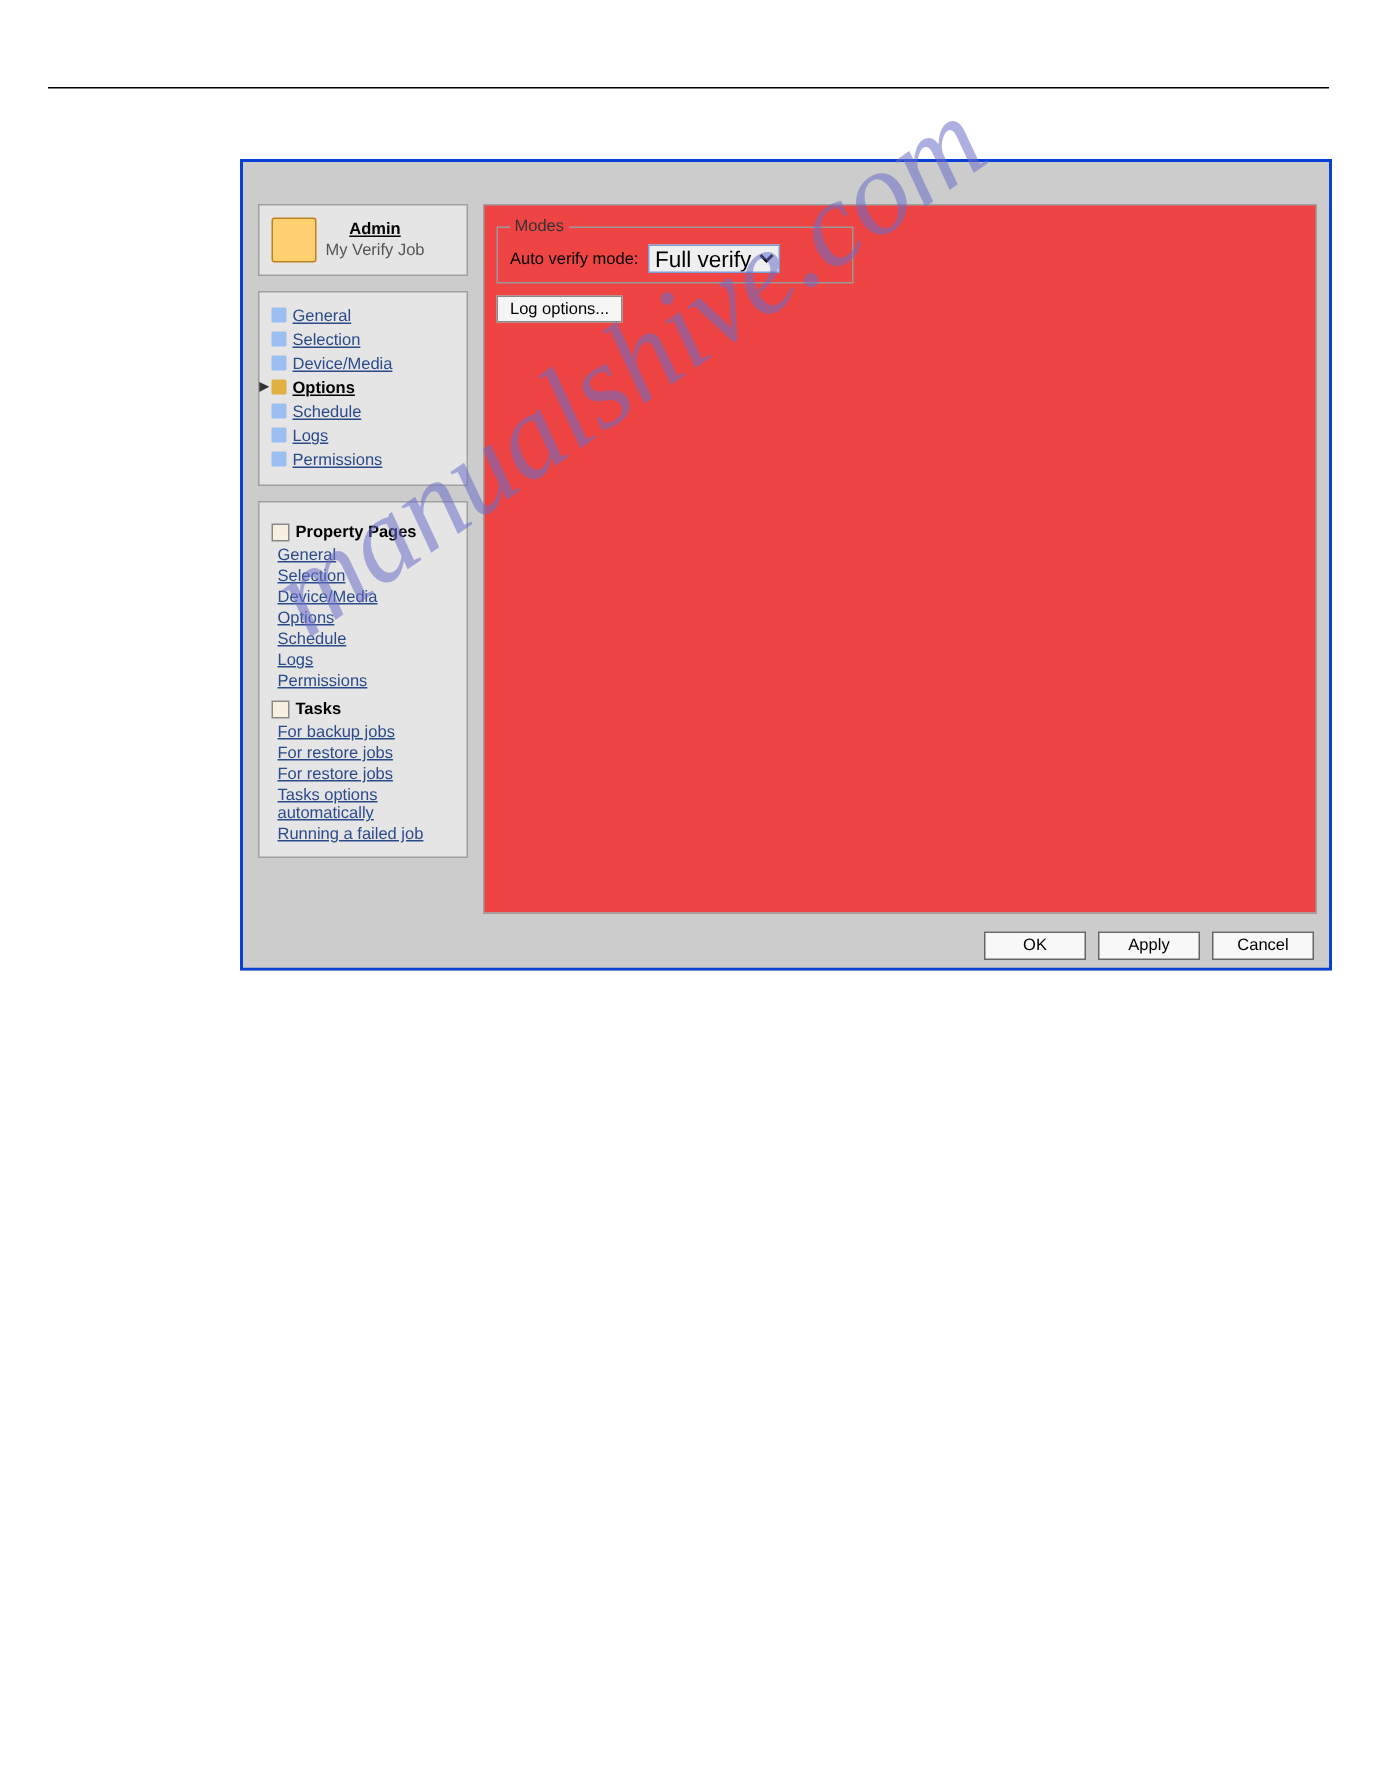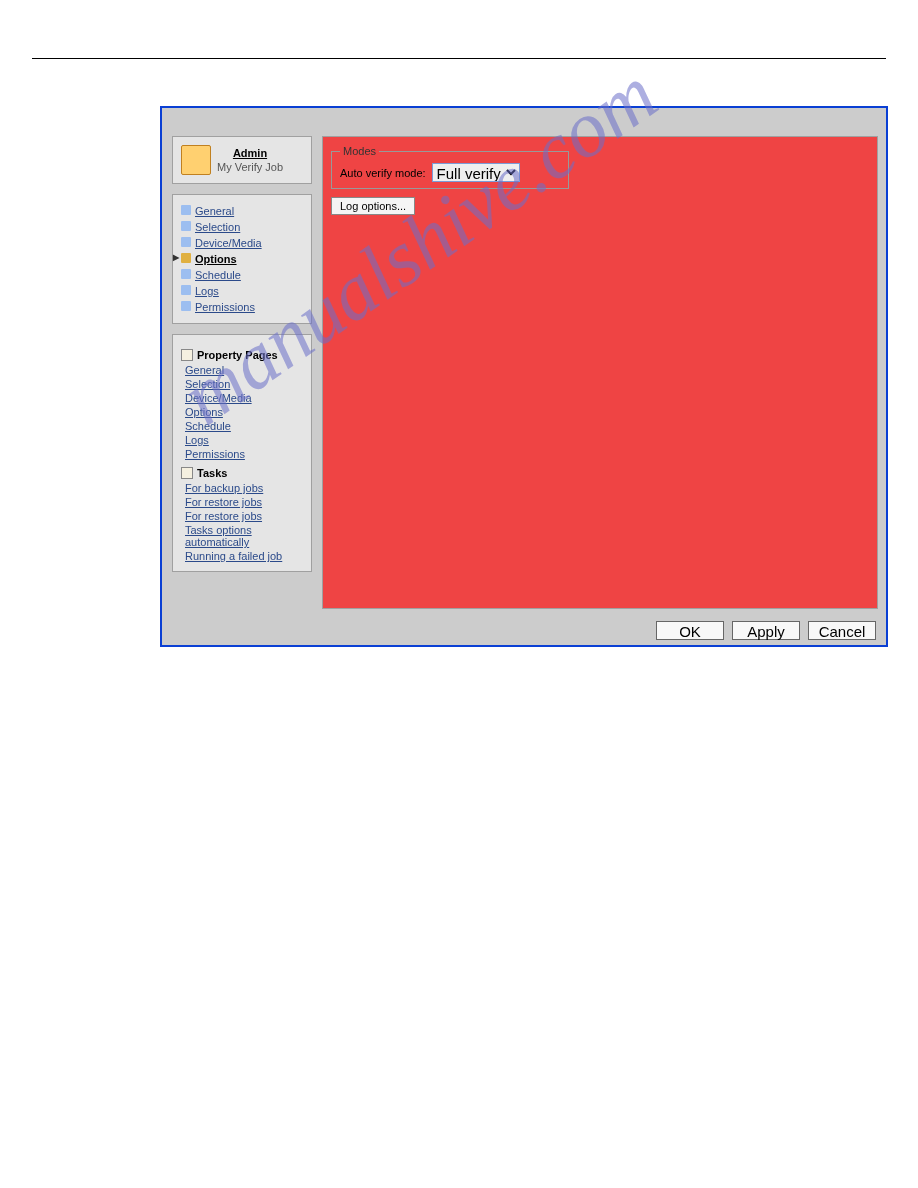--- a/index.html
+++ b/index.html
@@ -30,21 +30,21 @@
 .sect-head { font-weight:bold; margin:6px 0 2px; display:flex; align-items:center; }
 .sect-head::before { content:''; width:10px; height:10px; border:1px solid #888; background:#f5f0e0; margin-right:4px; display:inline-block; }
 .linklist a { display:block; color:#2b4a8a; text-decoration:underline; padding:1px 0 1px 4px; cursor:pointer; }
 .right-col { position:absolute; top:6px; left:160px; right:8px; bottom:6px; background:#ef4444; border:1px solid #a0a0a0; padding:8px; }
 fieldset.modes { border:1px solid #999; padding:6px 8px; width:220px; margin:0 0 8px 0; }
 fieldset.modes legend { padding:0 3px; color:#333; }
 .modes-row { display:flex; align-items:center; gap:6px; }
 select.dd { border:1px solid #7a9cd8; font-size:15px; height:19px; width:88px; }
 .btn-sm { display:inline-block; border:1px solid #888; background:#f5f5f5; padding:2px 8px; margin-bottom:4px; cursor:pointer; font-size:11px; }
 .footer { position:absolute; bottom:0; left:0; right:0; height:30px; background:#ccc; display:flex; justify-content:flex-end; align-items:center; padding-right:10px; gap:8px; }
-.btn { width:68px; height:19px; border:1px solid #666; background:#f8f8f8; font-size:15px; cursor:pointer; }
+.btn { width:68px; height:19px; border:1px solid #666; background:#f8f8f8; font-size:11px; cursor:pointer; }
 </style>
 </head>
 <body>
 
 <hr class="top-rule">
 <div class="watermark">manualshive.com</div>
 
 <div class="win">
 
   <div class="body-area">

